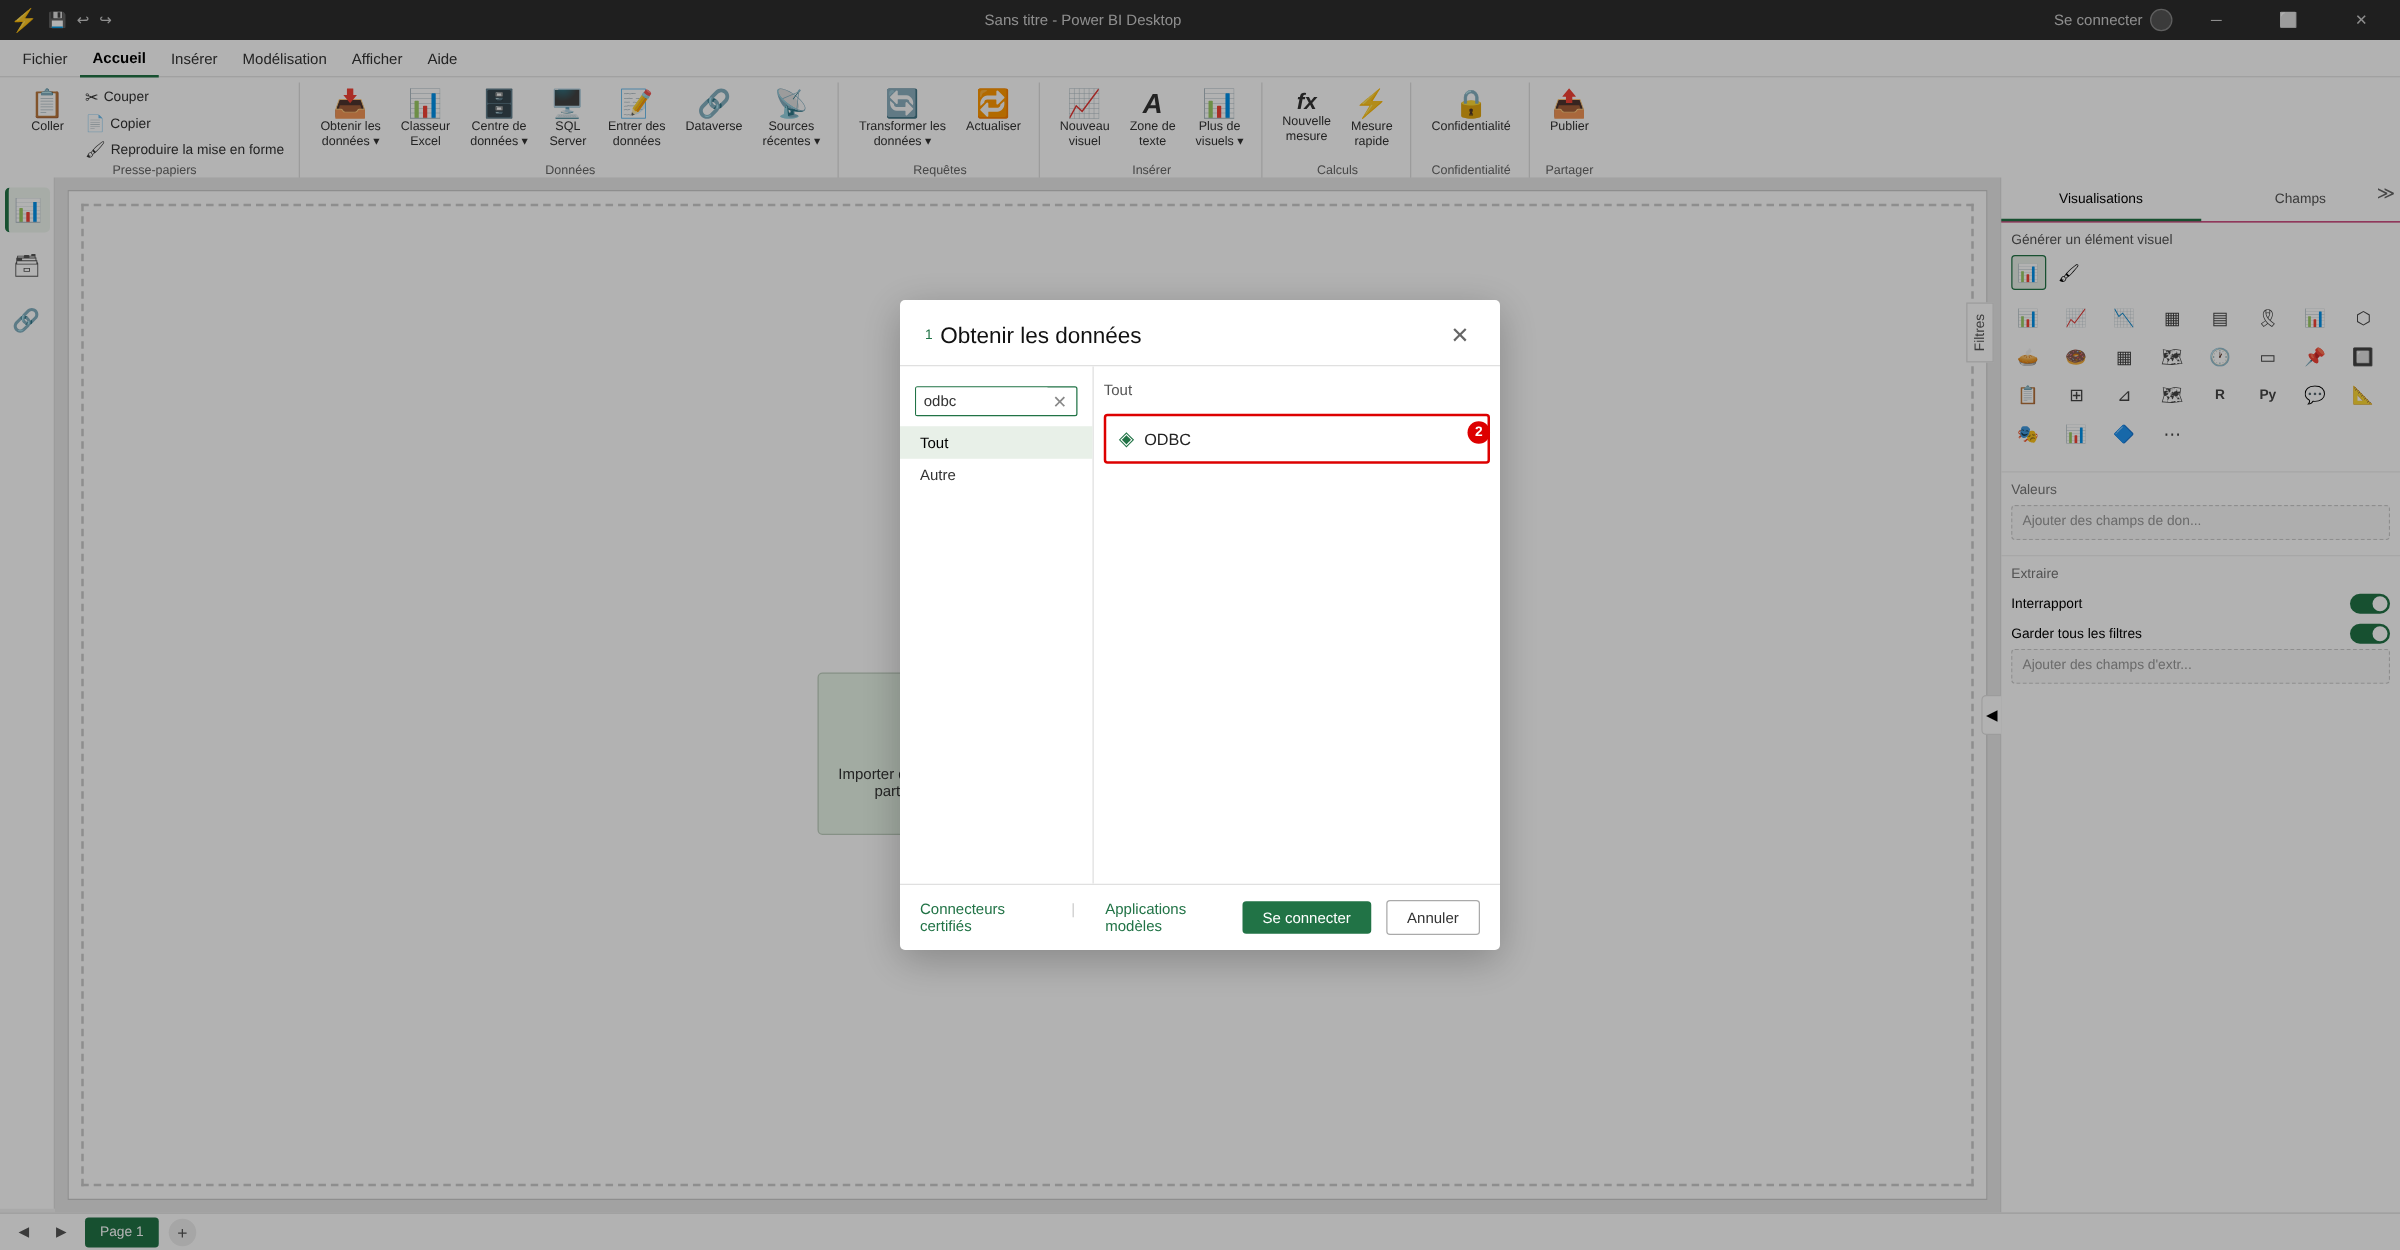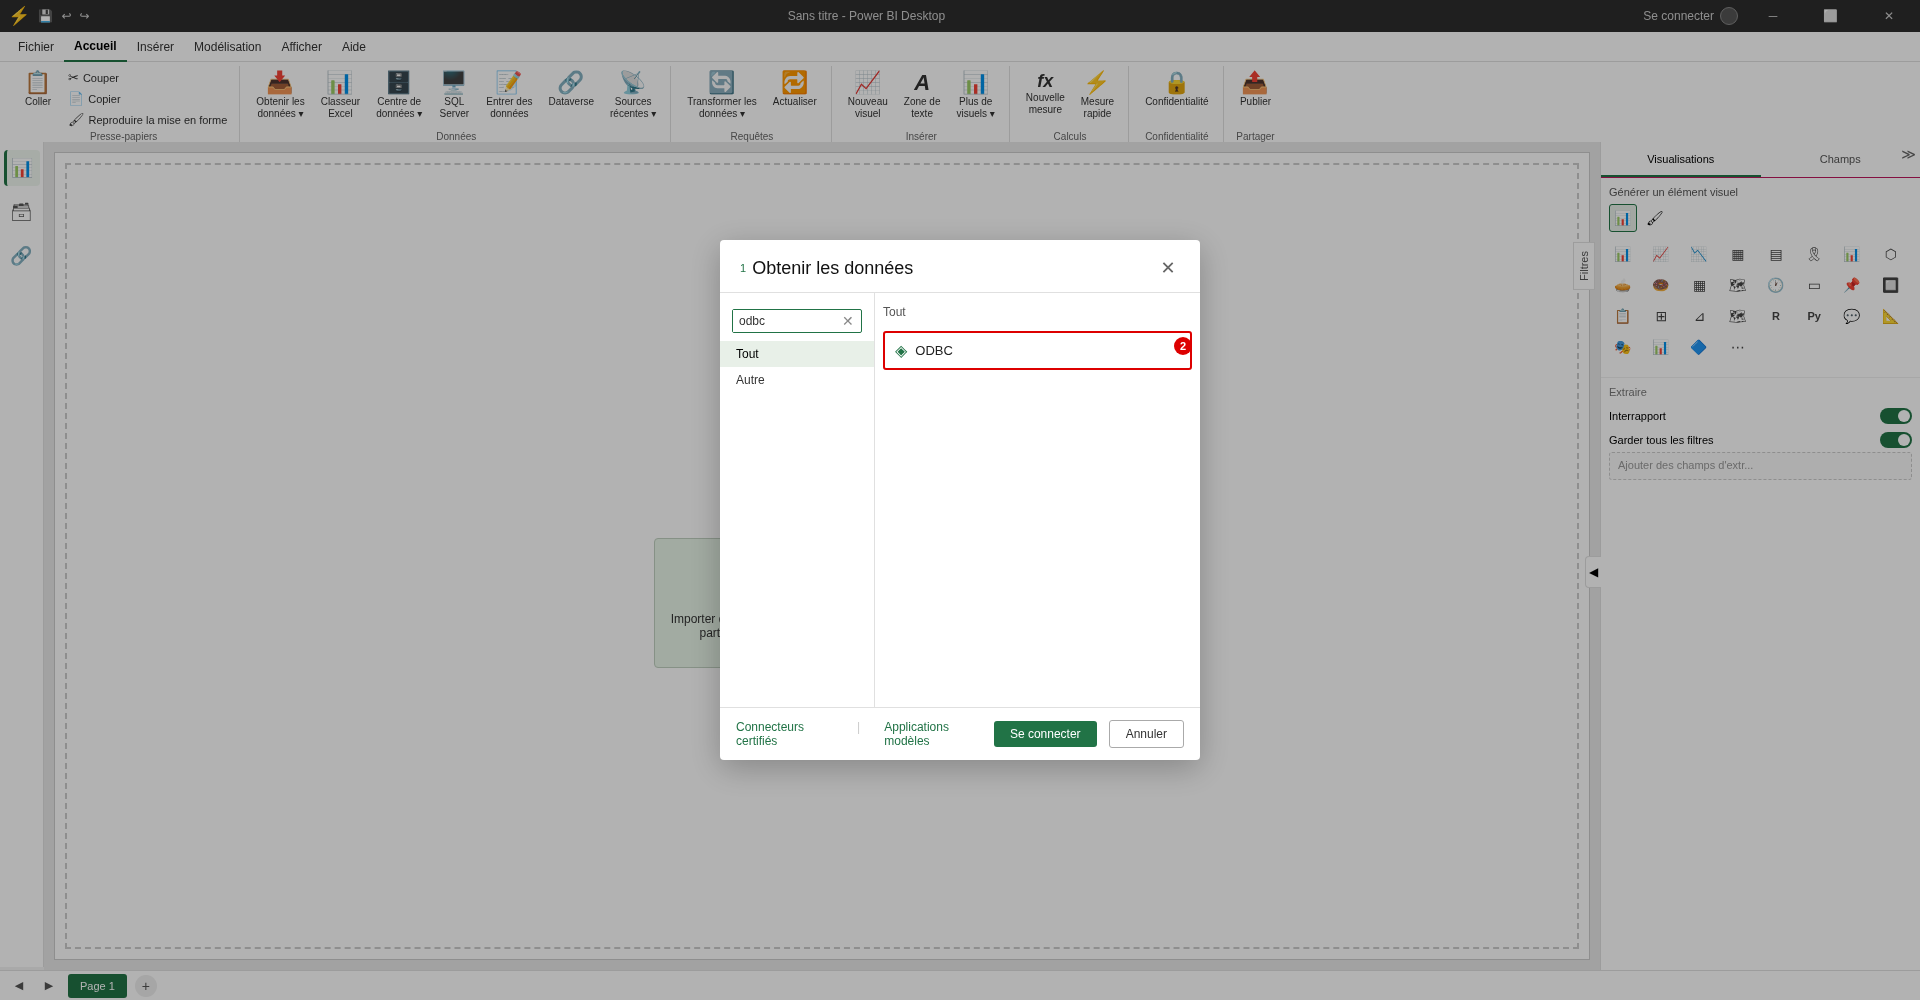--- a/index.html
+++ b/index.html
@@ -792,20 +792,24 @@
       <div class="viz-icon" style="font-size:11px;font-weight:bold;">Py</div>
       <div class="viz-icon">💬</div>
       <div class="viz-icon">📐</div>
       <div class="viz-icon">🎭</div>
       <div class="viz-icon">📊</div>
       <div class="viz-icon">🔷</div>
       <div class="viz-icon">⋯</div>
     </div>
   </div>
 
+  <div class="right-panel-section">
+    <div class="right-panel-section-title">Valeurs</div>
+    <div class="field-drop-area">Ajouter des champs de don...</div>
+  </div>
 
   <div class="right-panel-section">
     <div class="right-panel-section-title">Extraire</div>
     <div class="toggle-row">
       <span>Interrapport</span>
       <div class="toggle">
         <div class="toggle-knob"></div>
       </div>
     </div>
     <div class="toggle-row">

